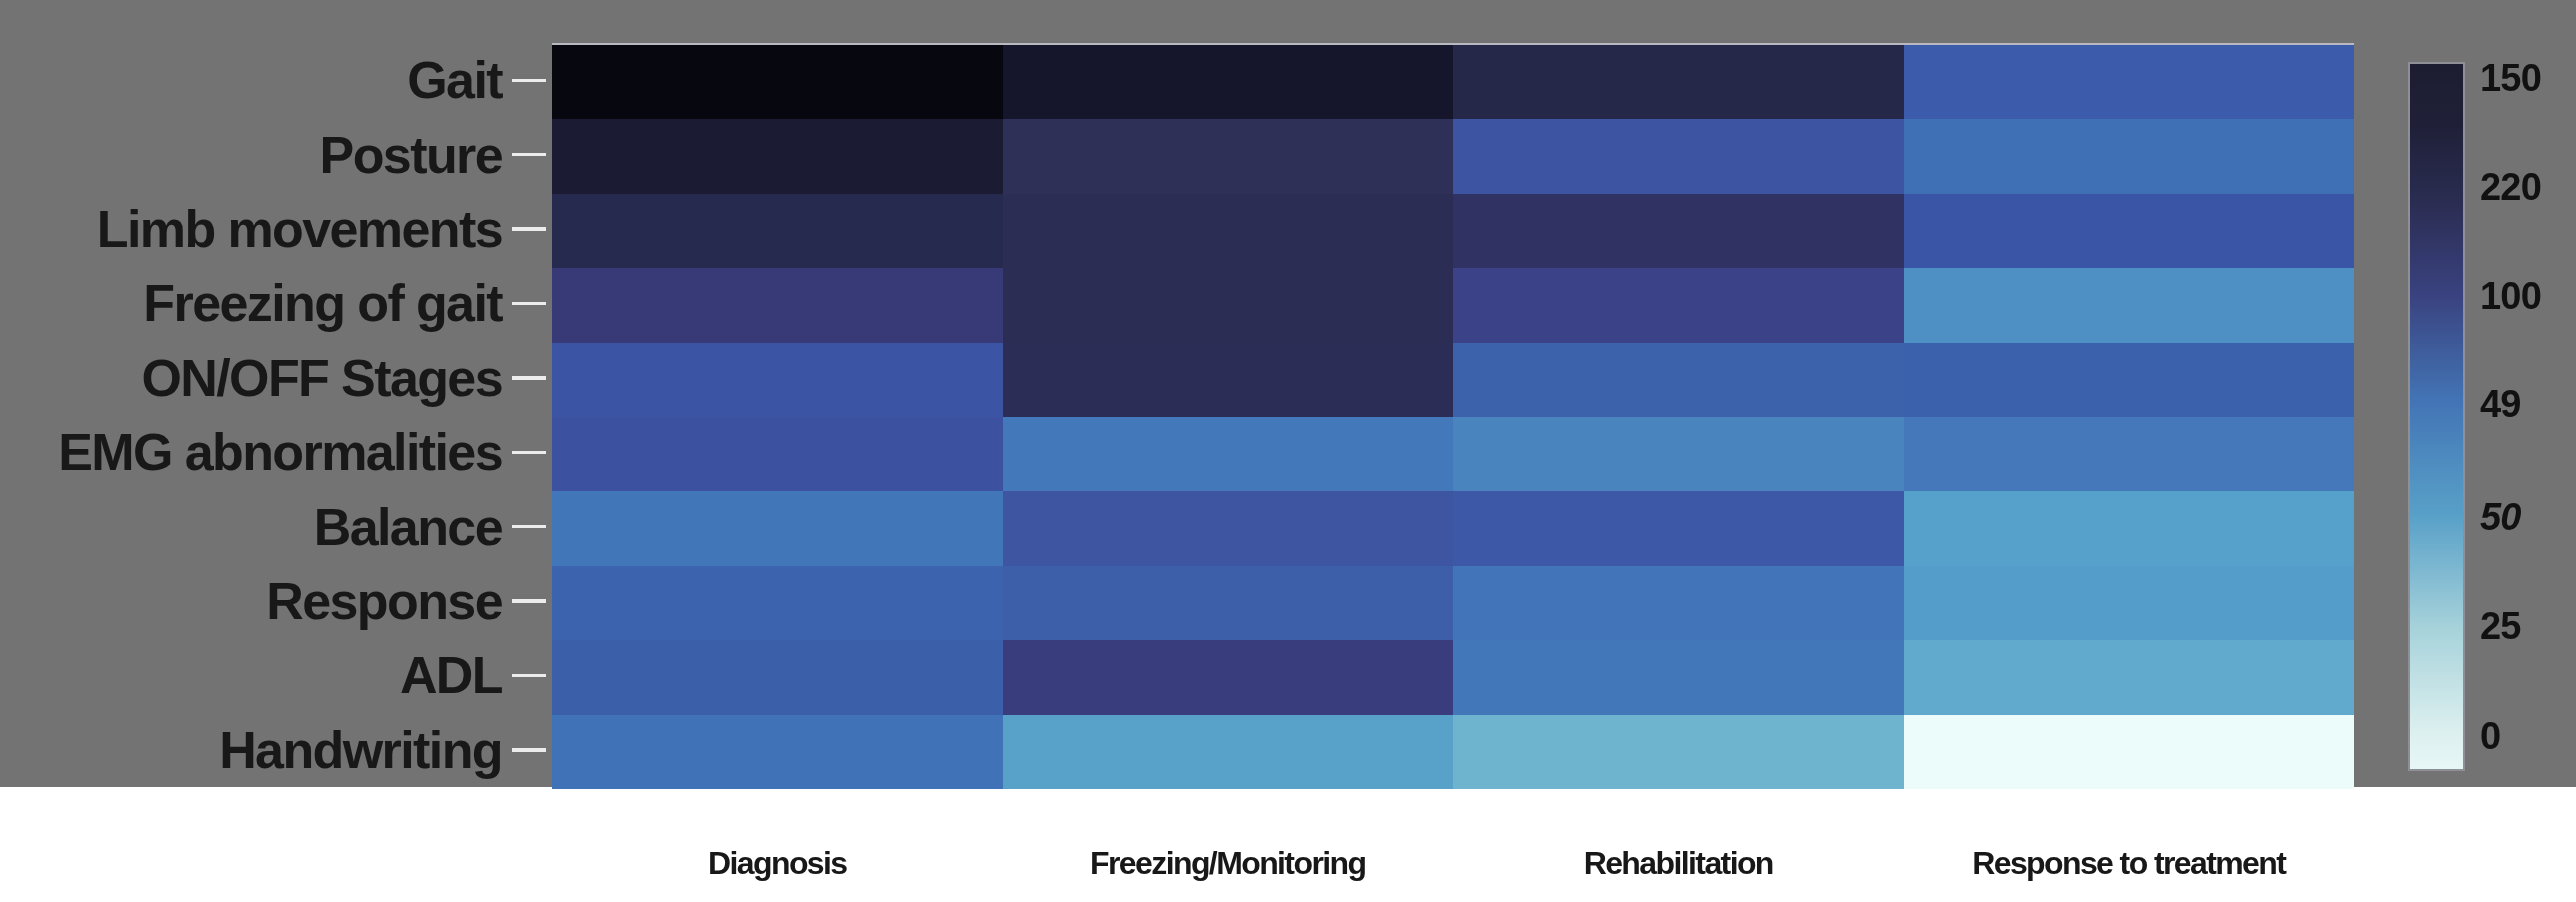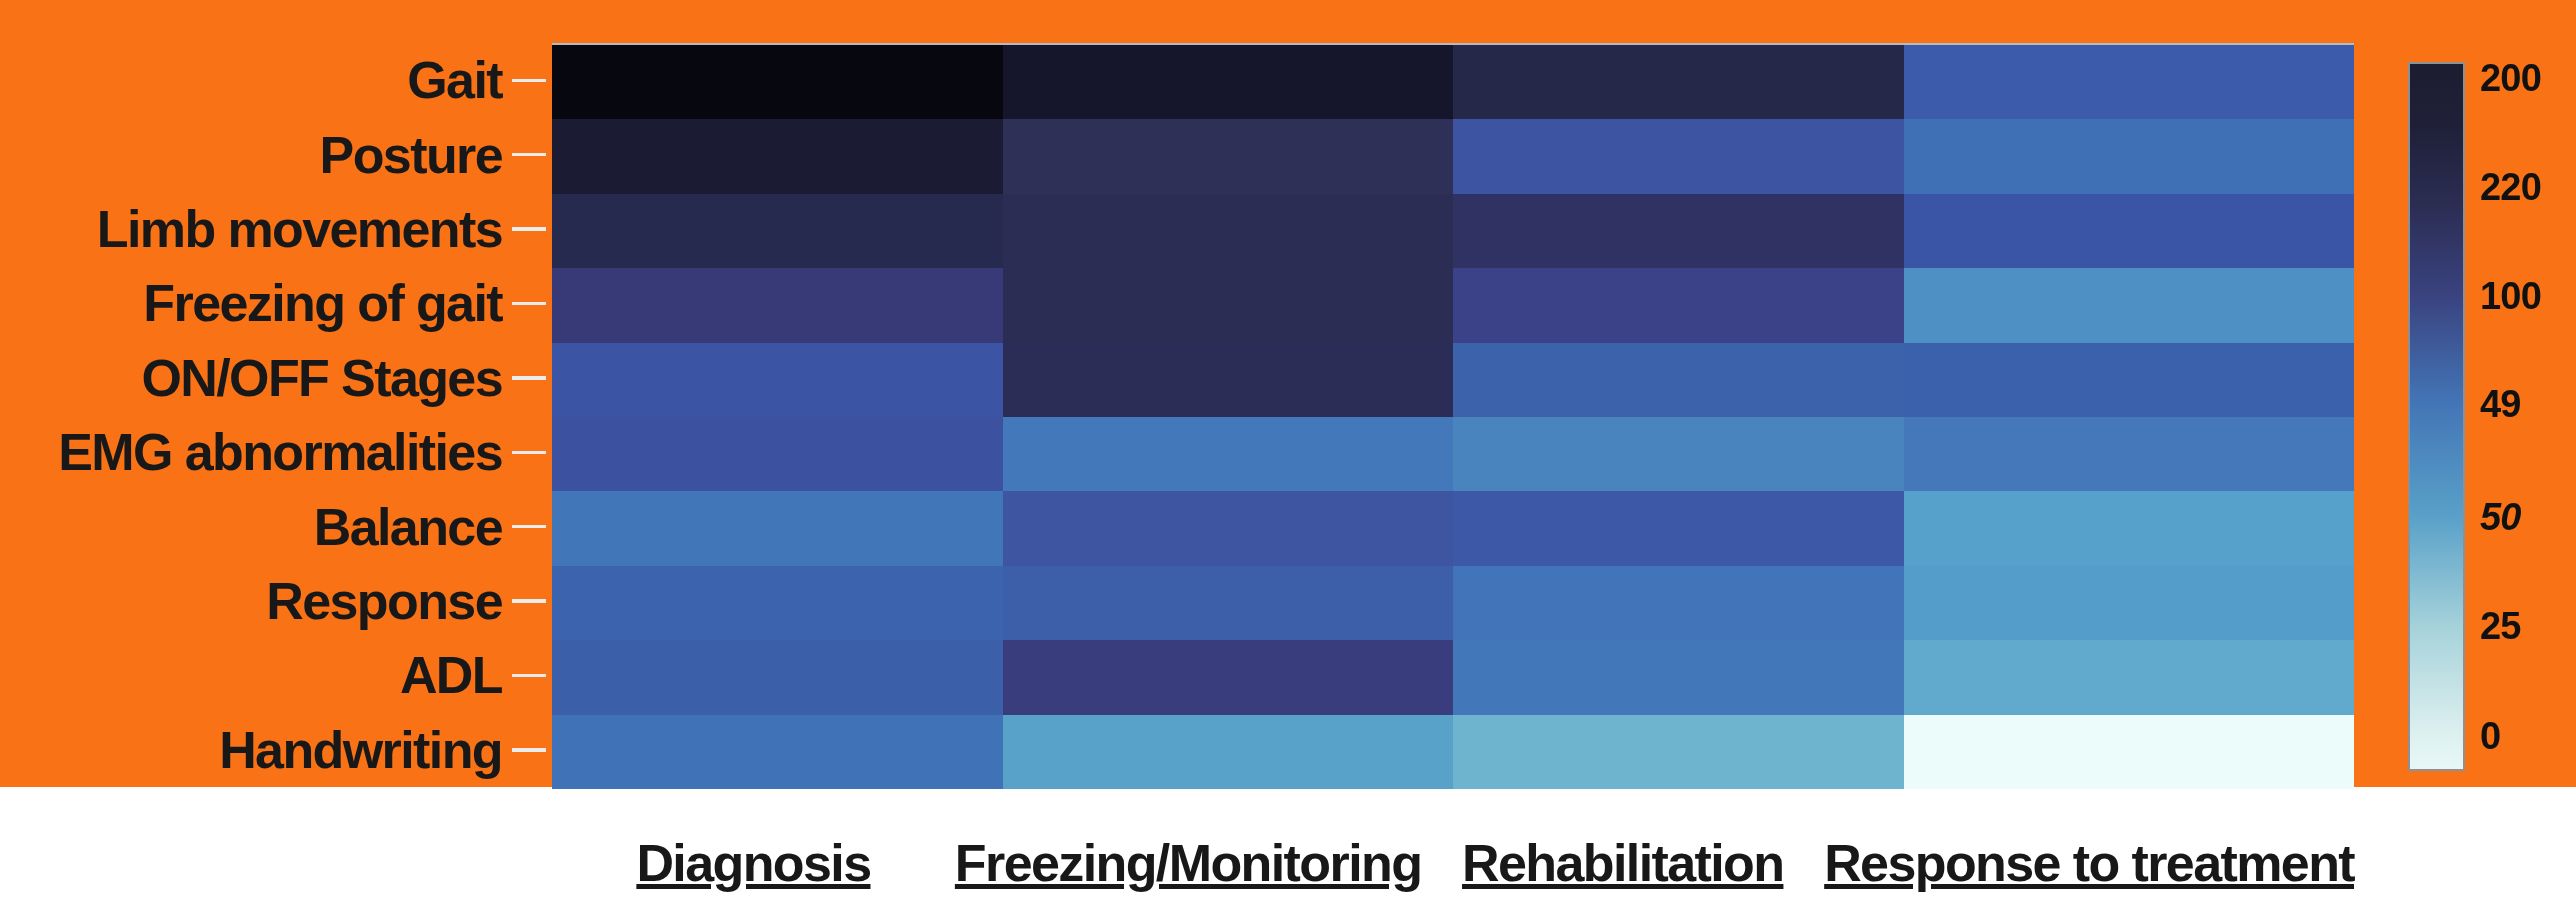--- a/index.html
+++ b/index.html
@@ -10,21 +10,21 @@
   body {
     width: 2576px;
     height: 902px;
     font-family: "Liberation Sans", sans-serif;
     overflow: hidden;
   }
   .figure {
     position: relative;
     width: 2576px;
     height: 787px;
-    background: #f97316;
+    background: #737373;
   }
 
   
   .heatmap {
     position: absolute;
     left: 552px;
     top: 43px;
     width: 1802px;
     height: 744px;
     display: grid;
@@ -74,26 +74,25 @@
     top: 830px;
     width: 1802px;
     height: 66px;
     display: flex;
   }
   .col-label {
     flex: 1;
     display: flex;
     align-items: center;
     justify-content: center;
-    font-size: 52px;
+    font-size: 32px;
     font-weight: bold;
     letter-spacing: -1.6px;
     color: #181818;
     white-space: nowrap;
-    text-decoration: underline;
   }
 
   
   .colorbar {
     position: absolute;
     left: 2408px;
     top: 62px;
     width: 57px;
     height: 709px;
     border: 2.5px solid #8f9096;
@@ -211,21 +210,21 @@
   <div class="col-labels" id="colLabels">
       <div class="col-label">Diagnosis</div>
       <div class="col-label">Freezing/Monitoring</div>
       <div class="col-label">Rehabilitation</div>
       <div class="col-label">Response to treatment</div>
     </div>
 
   <div class="colorbar" id="colorbar" style="background: linear-gradient(rgb(29, 29, 49) 0%, rgb(31, 32, 56) 9%, rgb(43, 45, 83) 20%, rgb(58, 67, 128) 33%, rgb(67, 117, 182) 48%, rgb(88, 160, 200) 64%, rgb(166, 210, 218) 80%, rgb(221, 240, 240) 95%, rgb(231, 247, 246) 100%);"></div>
 
   <div class="cbar-ticks" id="cbarTicks">
-      <div class="cbar-tick" style="top: 2.3%;">200</div>
+      <div class="cbar-tick" style="top: 2.3%;">150</div>
       <div class="cbar-tick" style="top: 17.7%;">220</div>
       <div class="cbar-tick" style="top: 33%;">100</div>
       <div class="cbar-tick" style="top: 48.3%;">49</div>
       <div class="cbar-tick" style="top: 64.2%; font-style: italic;">50</div>
       <div class="cbar-tick" style="top: 79.6%;">25</div>
       <div class="cbar-tick" style="top: 95.1%;">0</div>
     </div>
 
 </div>
 

